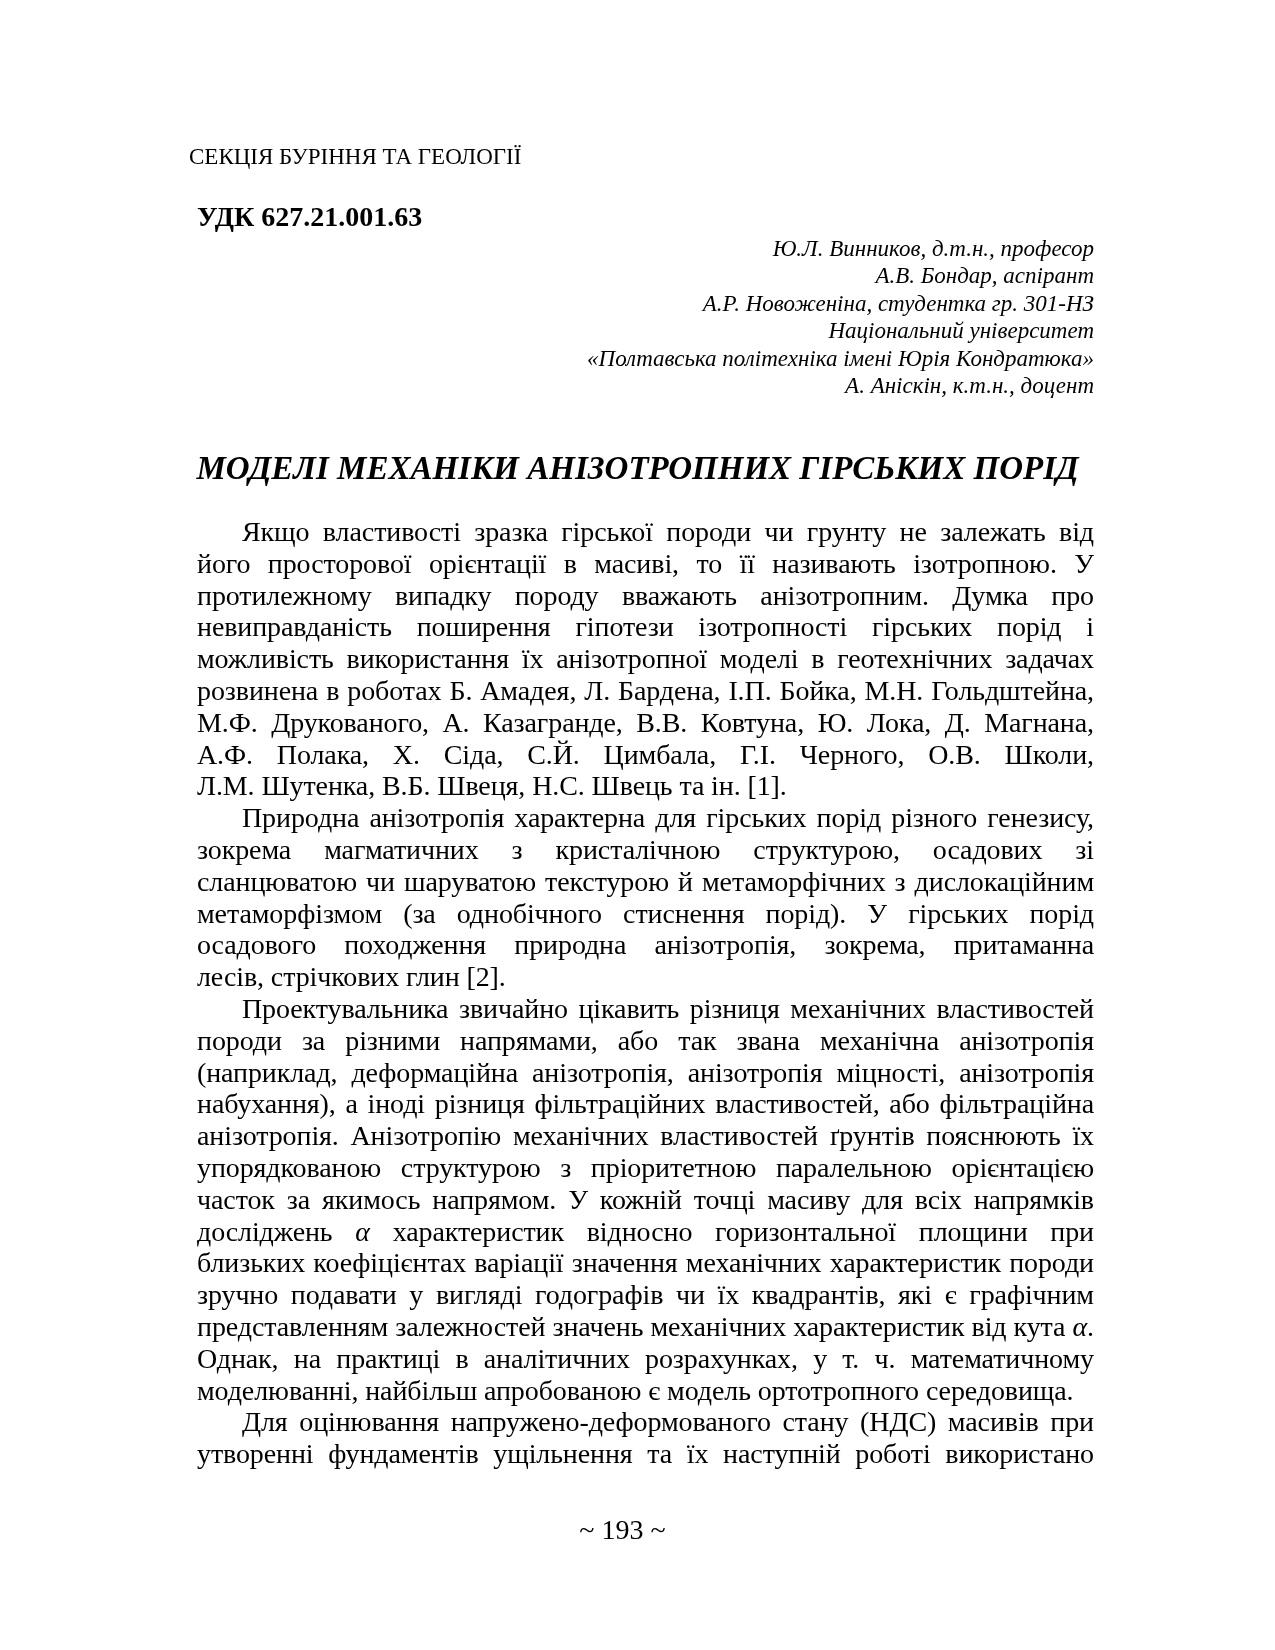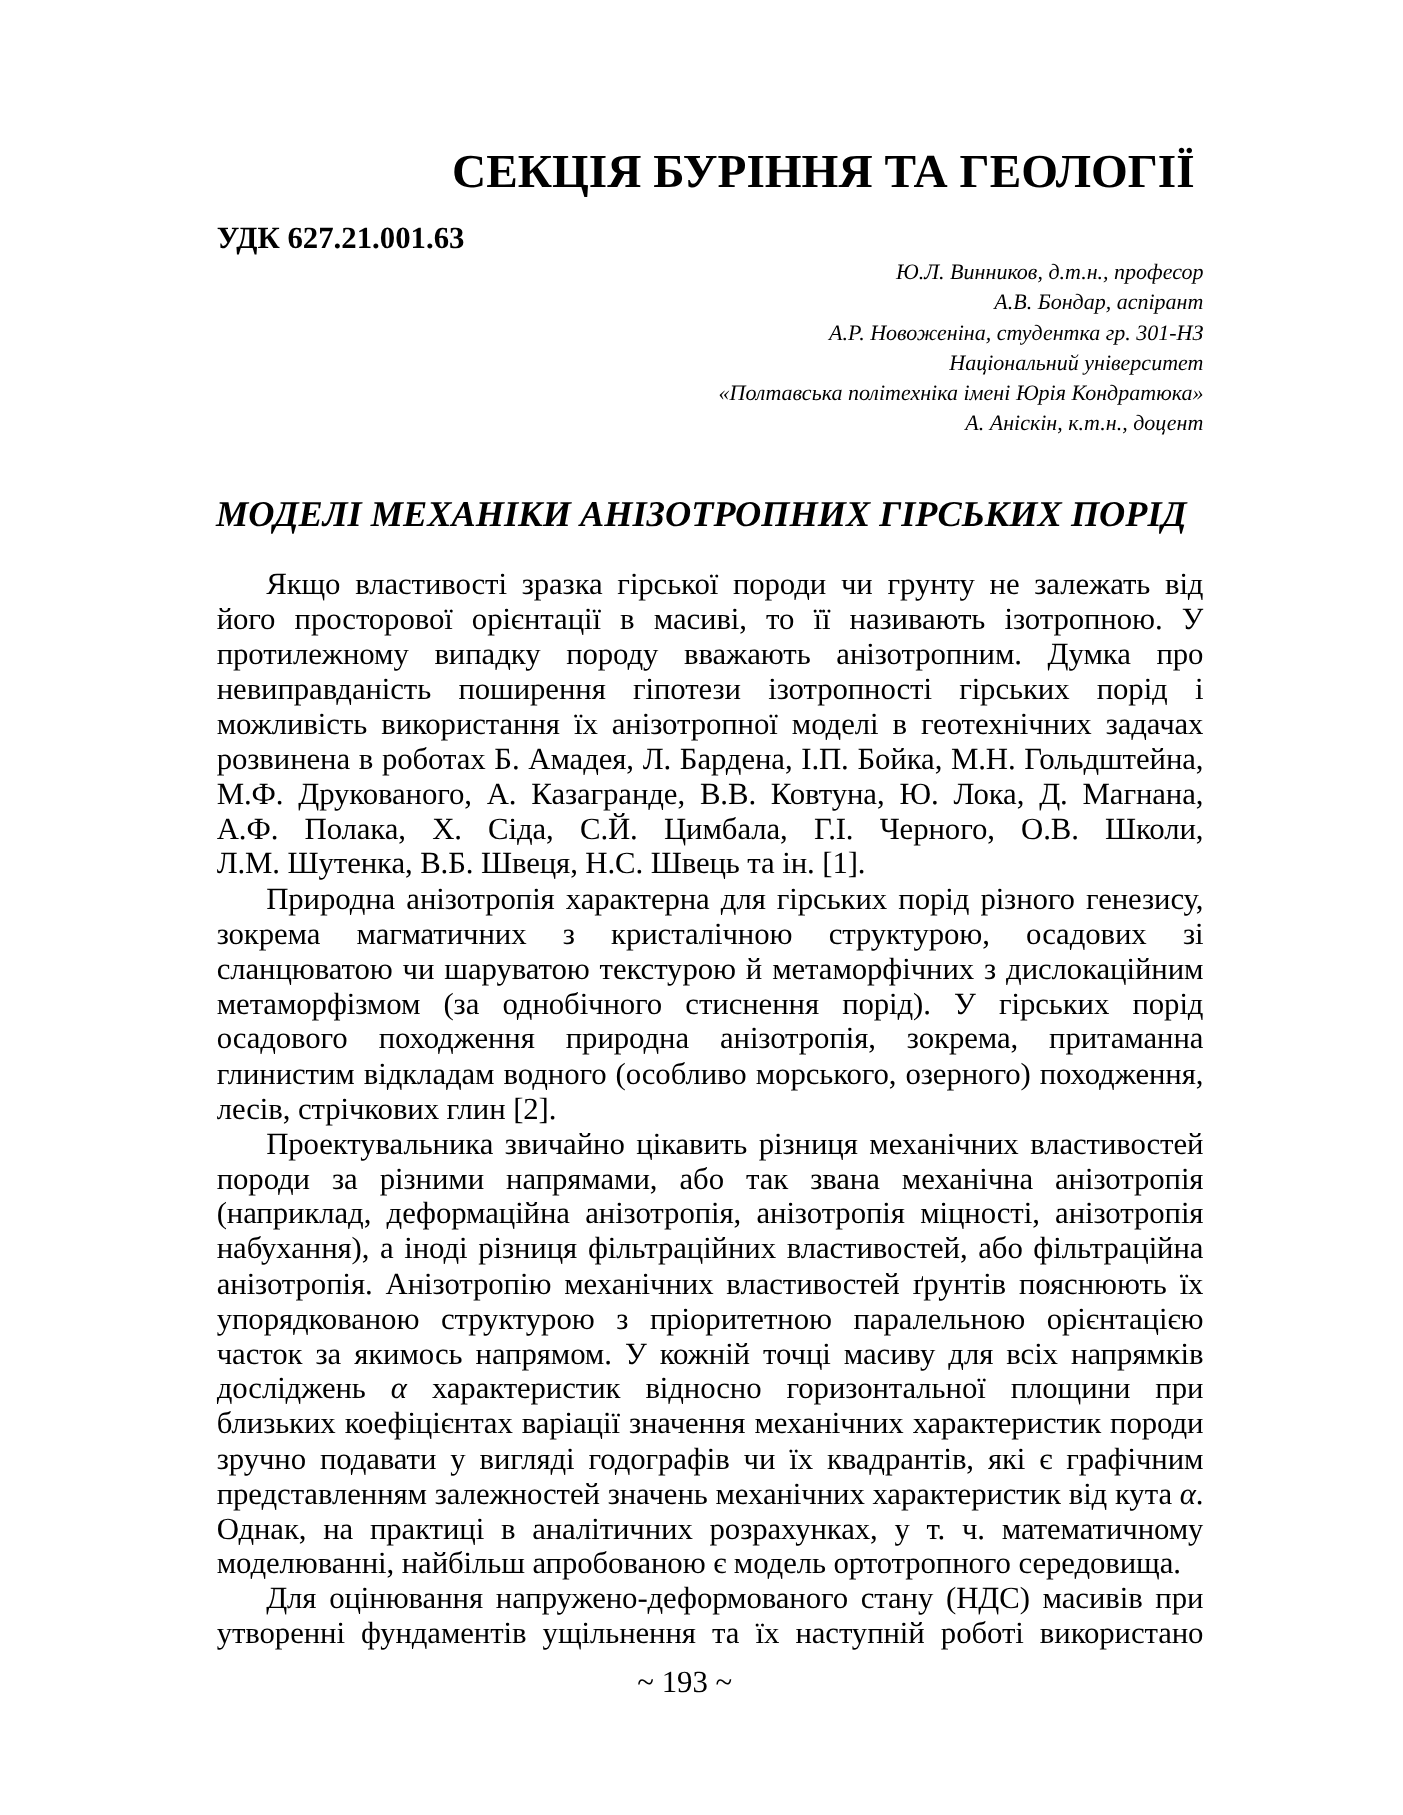--- a/index.html
+++ b/index.html
@@ -9,40 +9,40 @@
     height: 1650px;
     margin: 0 auto;
     background: #ffffff;
     font-family: "Liberation Serif", serif;
     color: #000000;
     overflow: hidden;
   }
   .section-title {
     position: absolute;
     top: 138px; left: 189px; width: 897px;
-    text-align: right;
-    font-weight: bold;
-    font-size: 43px;
+    text-align: left;
+    font-weight: normal;
+    font-size: 23px;
     line-height: 37px;
     white-space: nowrap;
   }
   .udc {
     position: absolute;
     top: 201px; left: 197px;
     font-weight: bold;
     font-size: 28px;
     line-height: 32px;
     white-space: nowrap;
   }
   .authors {
     position: absolute;
     top: 235px; left: 197px; width: 897px;
     text-align: right;
     font-style: italic;
-    font-size: 20px;
+    font-size: 23px;
     line-height: 27.4px;
   }
   .authors .author-line { white-space: nowrap; }
   .article-title {
     position: absolute;
     top: 450px; left: 189px; width: 897px;
     text-align: center;
     font-weight: bold;
     font-size: 33px;
     line-height: 37px;
@@ -100,21 +100,20 @@
       <div class="bl jf"><span>можливість використання їх анізотропної моделі в геотехнічних задачах</span></div>
       <div class="bl jf"><span>розвинена в роботах Б. Амадея, Л. Бардена, І.П. Бойка, М.Н. Гольдштейна,</span></div>
       <div class="bl jf"><span>М.Ф. Друкованого, А. Казагранде, В.В. Ковтуна, Ю. Лока, Д. Магнана,</span></div>
       <div class="bl jf"><span>А.Ф. Полака, Х. Сіда, С.Й. Цимбала, Г.І. Черного, О.В. Школи,</span></div>
       <div class="bl"><span>Л.М. Шутенка, В.Б. Швеця, Н.С. Швець та ін. [1].</span></div>
       <div class="bl ind jf"><span>Природна анізотропія характерна для гірських порід різного генезису,</span></div>
       <div class="bl jf"><span>зокрема магматичних з кристалічною структурою, осадових зі</span></div>
       <div class="bl jf"><span>сланцюватою чи шаруватою текстурою й метаморфічних з дислокаційним</span></div>
       <div class="bl jf"><span>метаморфізмом (за однобічного стиснення порід). У гірських порід</span></div>
       <div class="bl jf"><span>осадового походження природна анізотропія, зокрема, притаманна</span></div>
-      <div class="bl jf"><span>глинистим відкладам водного (особливо морського, озерного) походження,</span></div>
       <div class="bl"><span>лесів, стрічкових глин [2].</span></div>
       <div class="bl ind jf"><span>Проектувальника звичайно цікавить різниця механічних властивостей</span></div>
       <div class="bl jf"><span>породи за різними напрямами, або так звана механічна анізотропія</span></div>
       <div class="bl jf"><span>(наприклад, деформаційна анізотропія, анізотропія міцності, анізотропія</span></div>
       <div class="bl jf"><span>набухання), а іноді різниця фільтраційних властивостей, або фільтраційна</span></div>
       <div class="bl jf"><span>анізотропія. Анізотропію механічних властивостей ґрунтів пояснюють їх</span></div>
       <div class="bl jf"><span>упорядкованою структурою з пріоритетною паралельною орієнтацією</span></div>
       <div class="bl jf"><span>часток за якимось напрямом. У кожній точці масиву для всіх напрямків</span></div>
       <div class="bl jf"><span>досліджень </span><span class="ital">α</span><span> характеристик відносно горизонтальної площини при</span></div>
       <div class="bl jf"><span>близьких коефіцієнтах варіації значення механічних характеристик породи</span></div>

